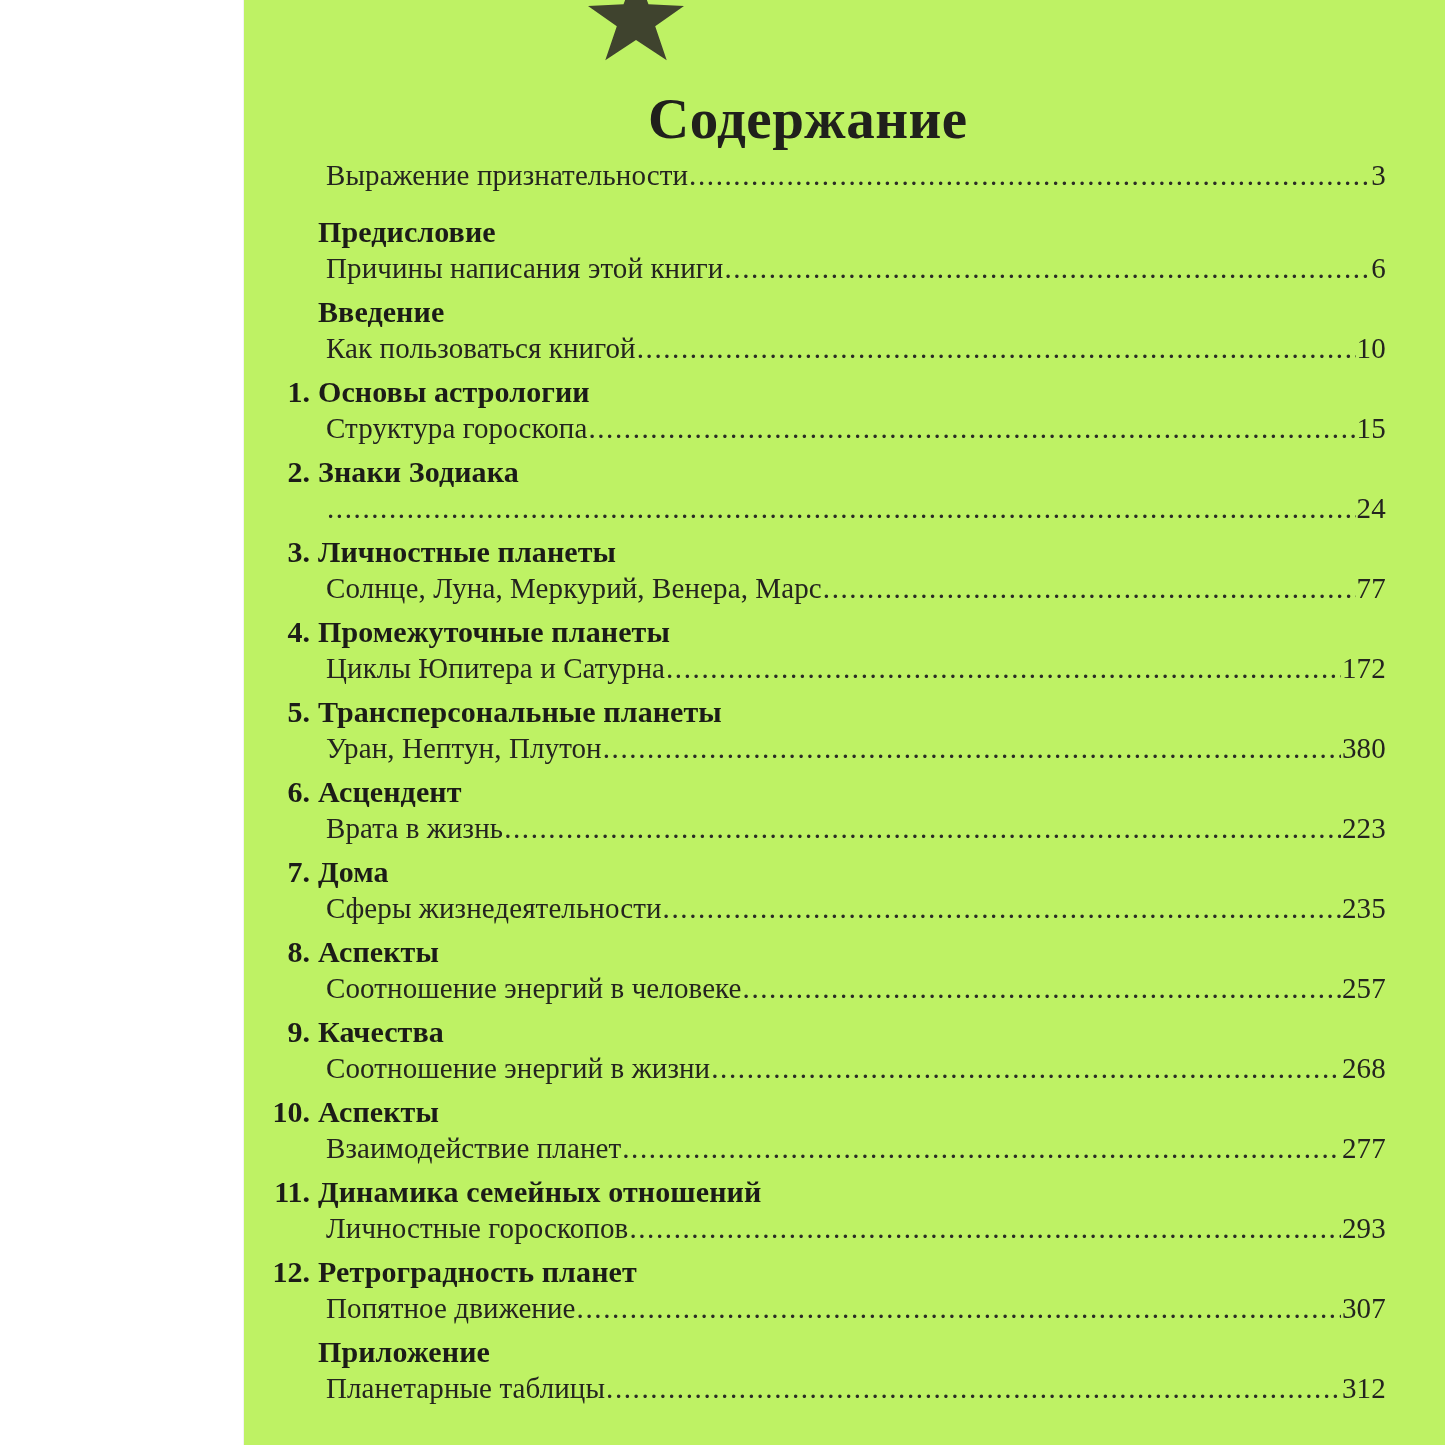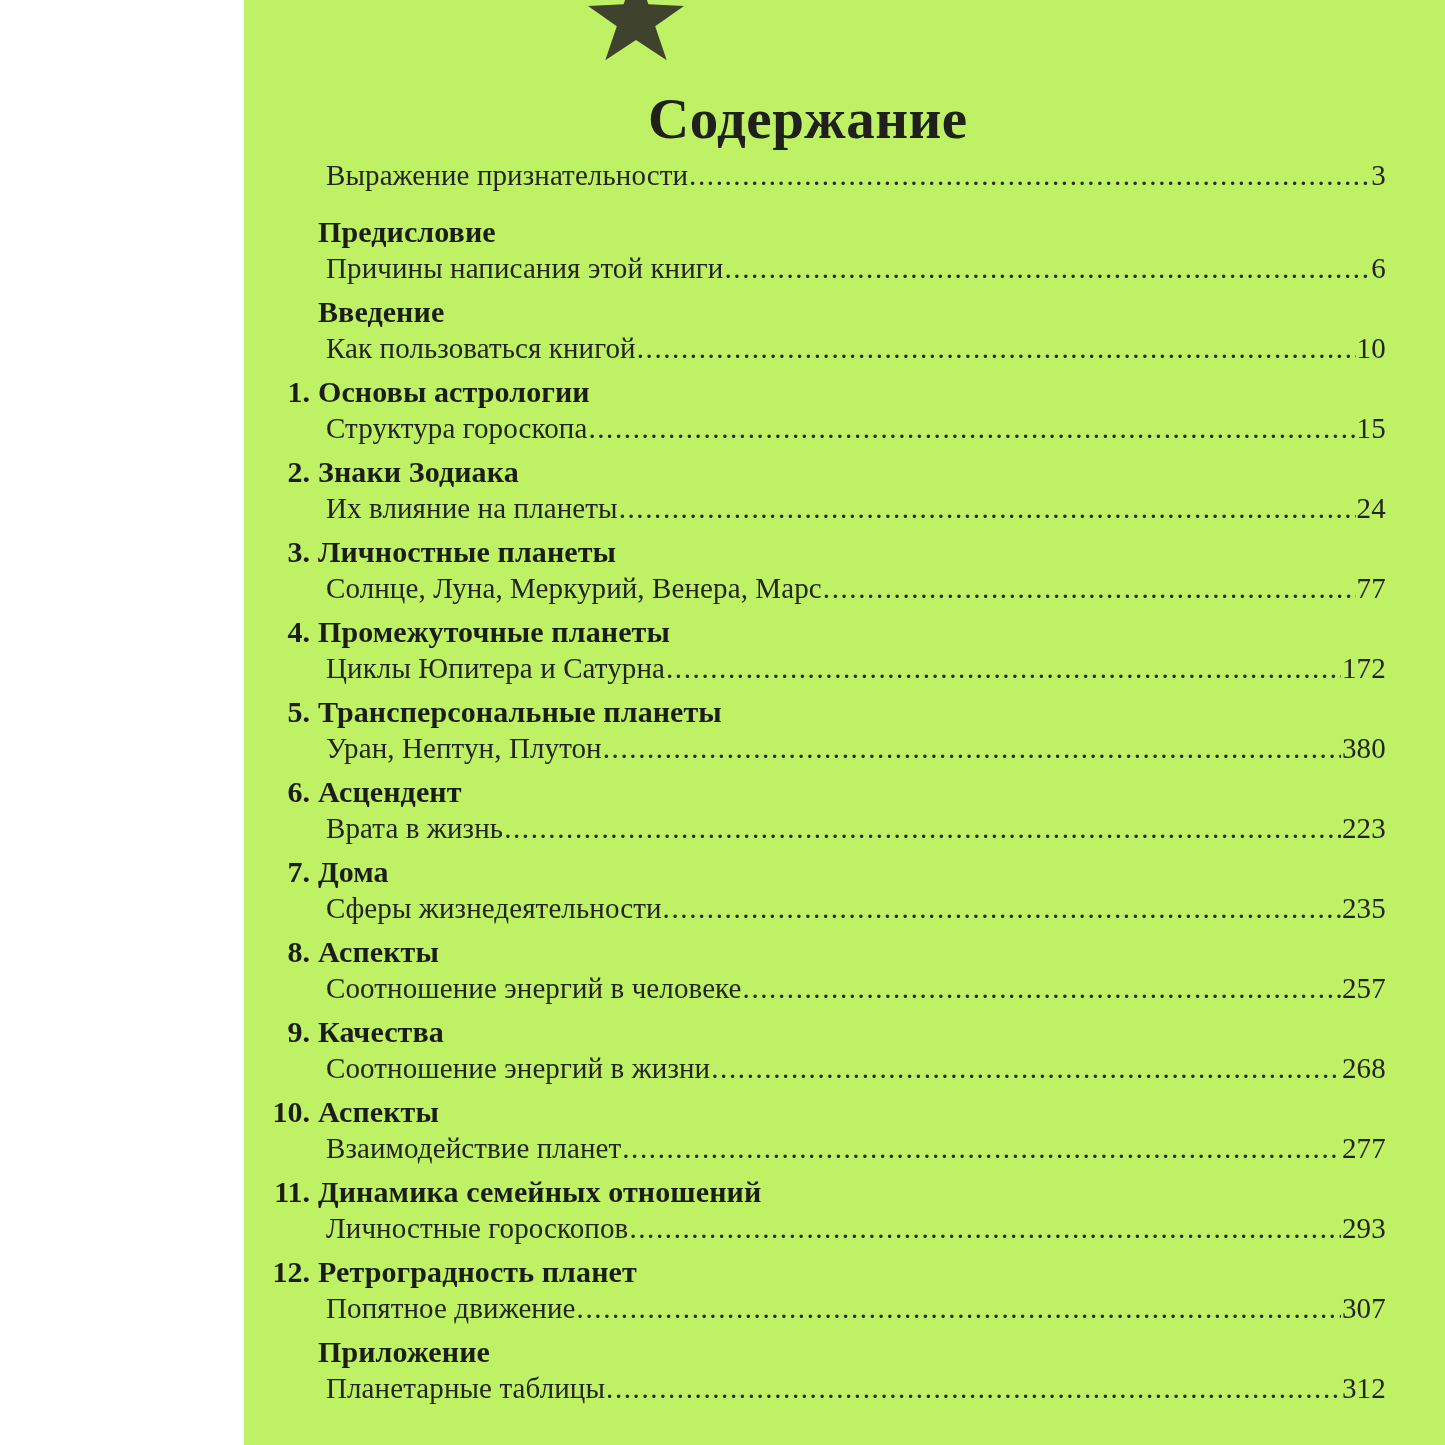--- a/index.html
+++ b/index.html
@@ -183,21 +183,20 @@
           <span class="leader">............................................................................................................................................</span>
           <span class="page-num">15</span>
         </div>
       </div>
       <div class="toc-entry">
         <div class="entry-head">
           <span class="entry-number">2.</span>
           <span class="entry-title">Знаки Зодиака</span>
         </div>
         <div class="entry-sub">
-          <span class="sub-text">Их влияние на планеты</span>
           <span class="leader">............................................................................................................................................</span>
           <span class="page-num">24</span>
         </div>
       </div>
       <div class="toc-entry">
         <div class="entry-head">
           <span class="entry-number">3.</span>
           <span class="entry-title">Личностные планеты</span>
         </div>
         <div class="entry-sub">

